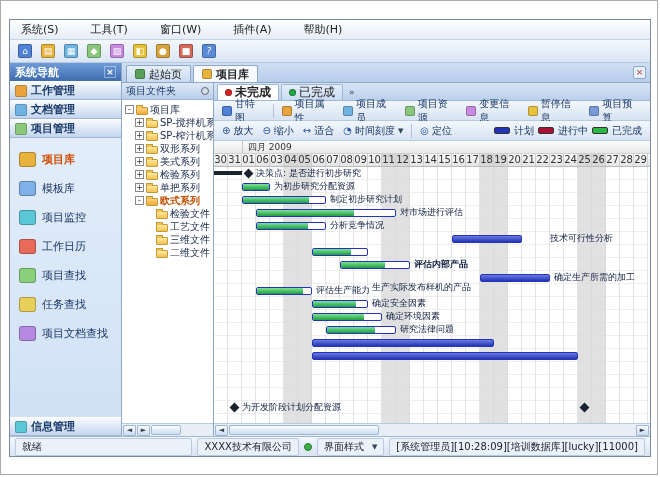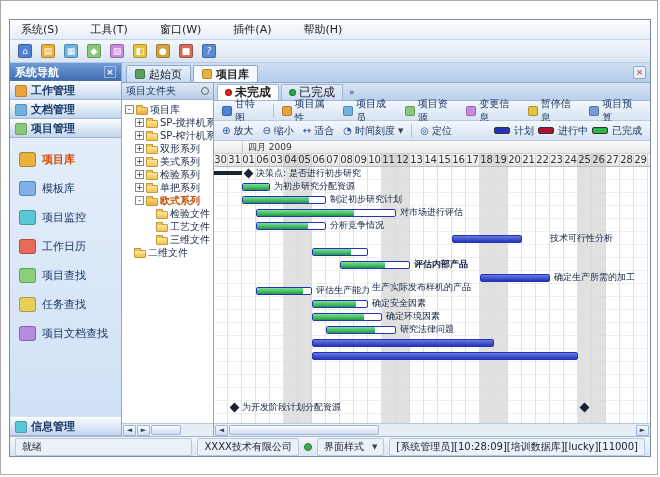--- a/index.html
+++ b/index.html
@@ -259,21 +259,21 @@
                 <div class="tnode" style="padding-left: 22px;">
                   <span class="tsp"></span>
                   <i class="folder"></i>
                   <span class="lbl">工艺文件</span>
                 </div>
                 <div class="tnode" style="padding-left: 22px;">
                   <span class="tsp"></span>
                   <i class="folder"></i>
                   <span class="lbl">三维文件</span>
                 </div>
-                <div class="tnode" style="">
+                <div class="tnode" style="padding-left: 22px;">
                   <span class="tsp"></span>
                   <i class="folder"></i>
                   <span class="lbl">二维文件</span>
                 </div>
               </div>
             <div class="tp-scroll">
               <span class="harrow">◄</span>
               <span class="harrow">►</span>
               <span class="tthumb"></span>
             </div>

